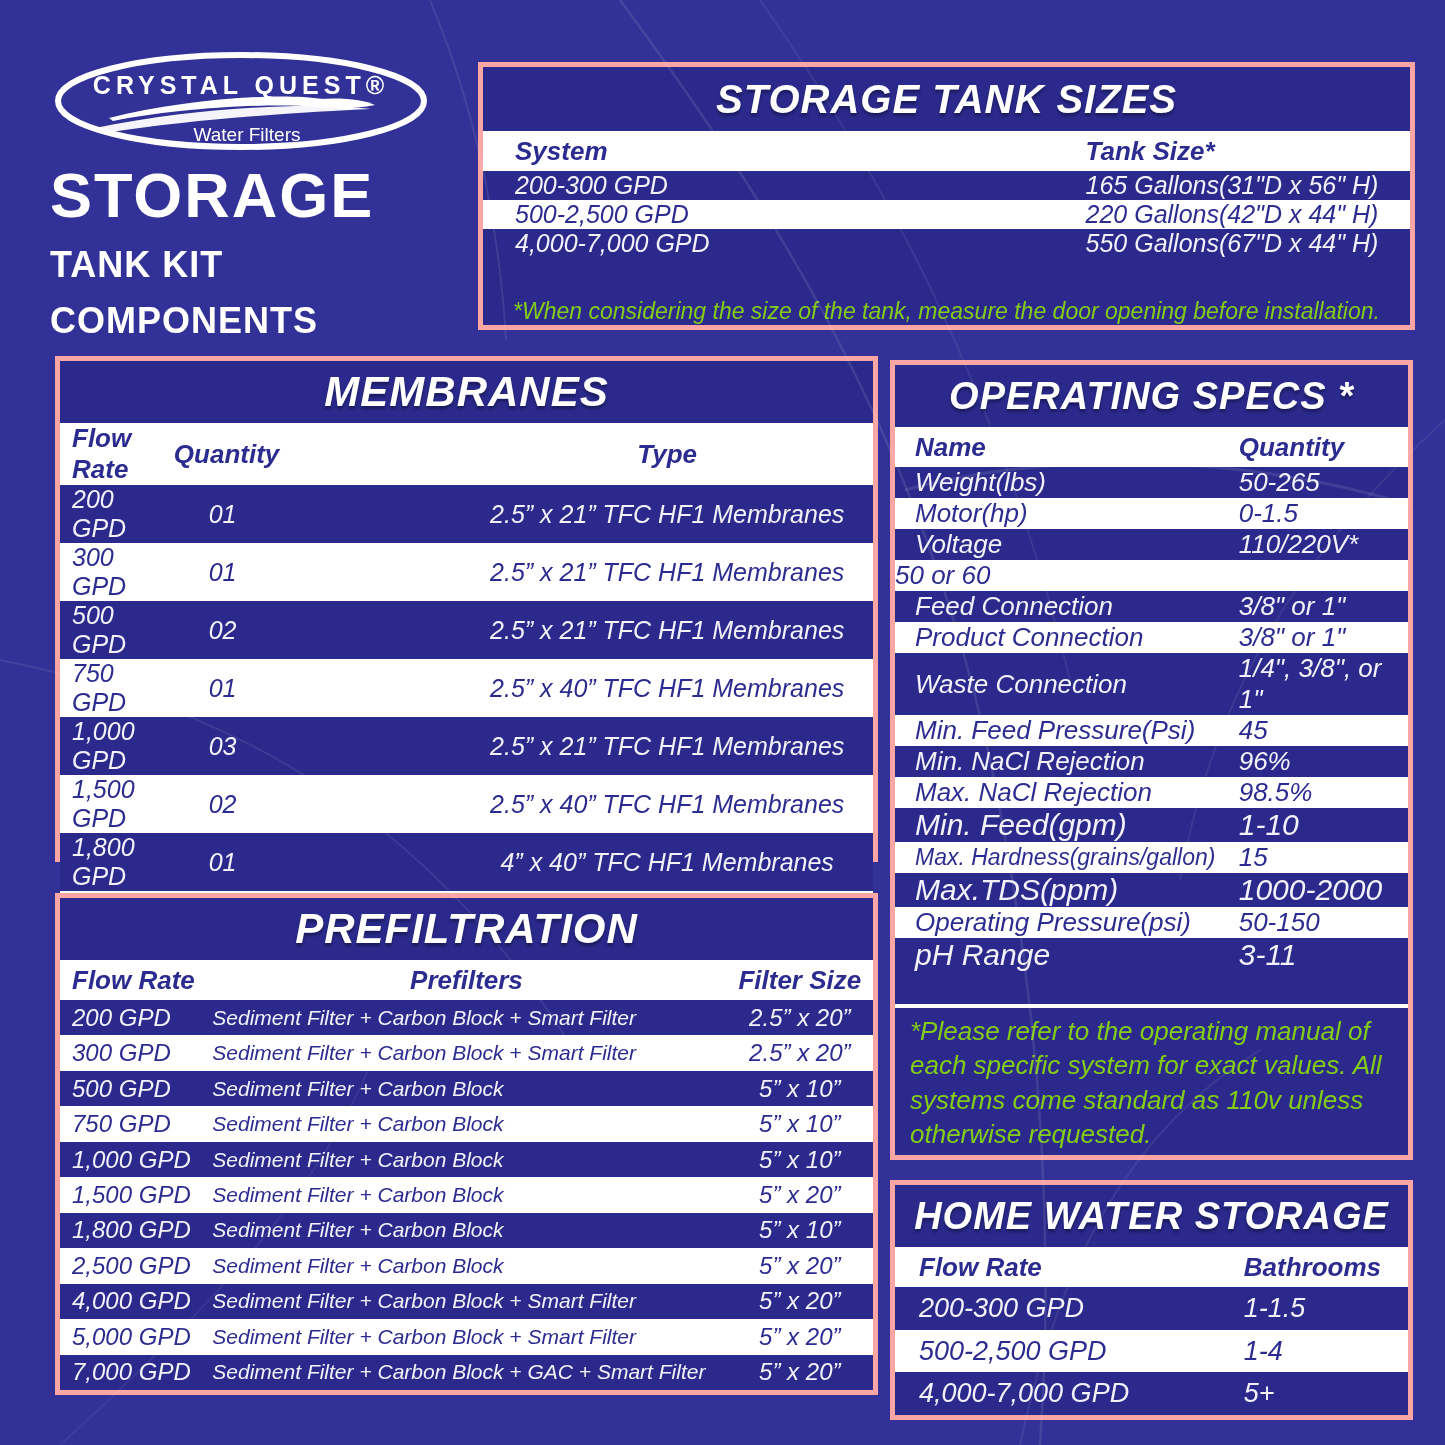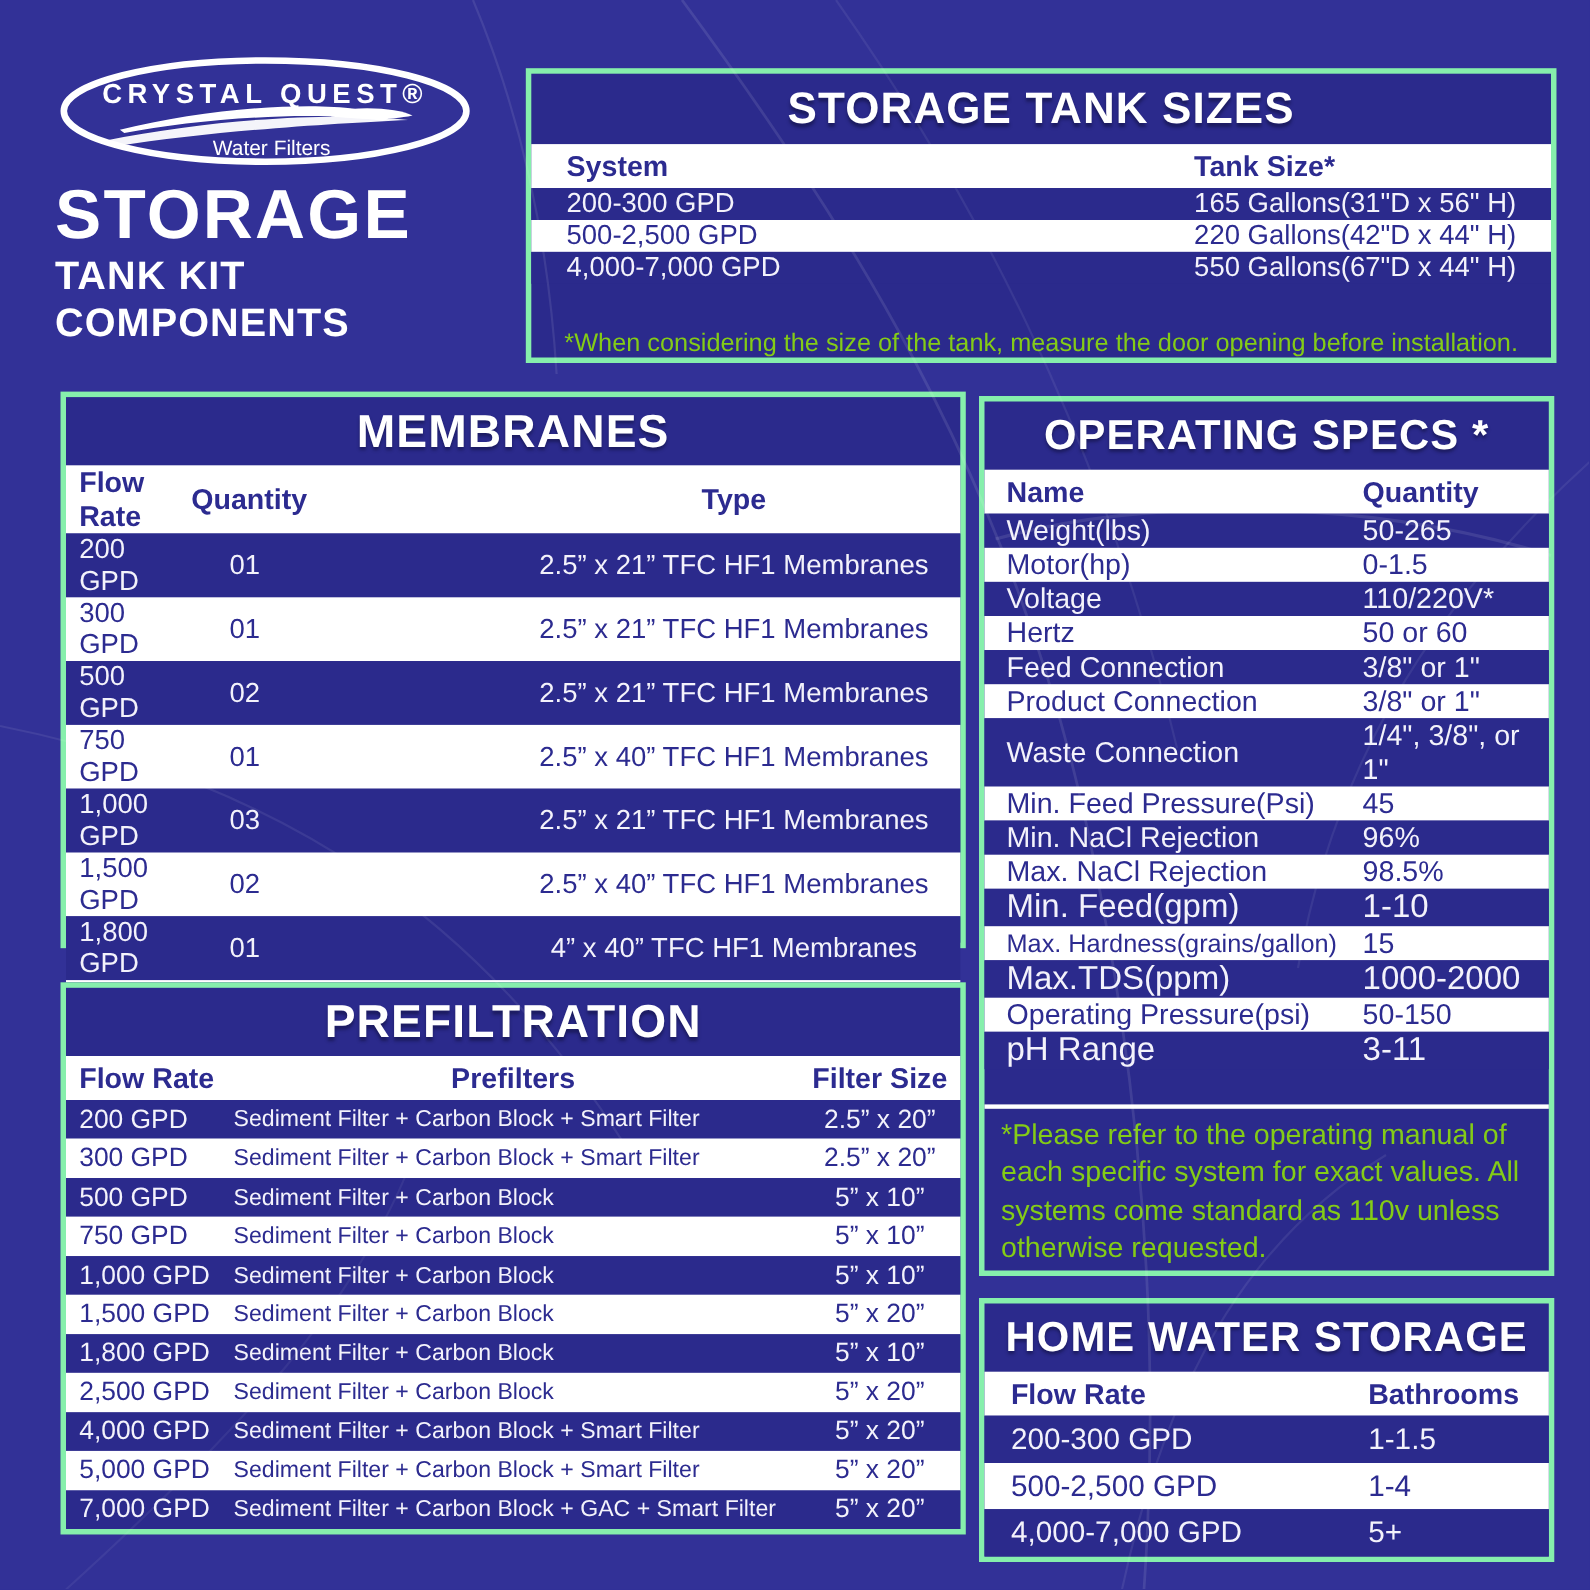--- a/index.html
+++ b/index.html
@@ -8,25 +8,25 @@
     background:#323197;
     font-family:"Liberation Sans", sans-serif;
     -webkit-font-smoothing:antialiased;
   }
   .swirls { position:absolute; left:0; top:0; z-index:50; pointer-events:none; }
 
   
   .brand { position:absolute; left:50px; top:50px; width:400px; z-index:10; }
   .logo-svg { display:block; width:382px; height:102px; }
   .h-main { margin-top:12px; font-size:63px; font-weight:bold; color:#ffffff; letter-spacing:2px; line-height:1.0; }
-  .h-sub  { margin-top:6px; font-size:36px; font-weight:bold; color:#ffffff; letter-spacing:1px; line-height:1.0; }
-
-  
-  .tbl { position:absolute; z-index:10; background:#2B2A8C; border:5px solid #86efac;
-         box-sizing:border-box; display:flex; flex-direction:column; }
+  .h-sub  { margin-top:20px; font-size:36px; font-weight:bold; color:#ffffff; letter-spacing:1px; line-height:1.0; }
+
+  
+  .tbl { position:absolute; z-index:10; background:#2B2A8C; border:5px solid #fca5a5;
+         box-sizing:border-box; display:flex; flex-direction:column;font-style:italic; }
   .ttitle { flex:0 0 62px; display:flex; align-items:center; justify-content:center;
             color:#ffffff; font-weight:bold; letter-spacing:1px;
             text-shadow:0 3px 3px rgba(8,8,40,.45); font-size:40px; }
   .thead { flex:0 0 40px; background:#ffffff; color:#2C2B90; font-weight:bold;
            font-size:26px; display:grid; align-items:center; }
   .rows  { flex:1 1 auto; display:flex; flex-direction:column; }
   .r { flex:1 1 0; display:grid; align-items:center; font-size:26px; }
   .r.d { background:#2B2A8C; color:#F3F2FB; }
   .r.l { background:#ffffff; color:#2C2B90; }
   .tfoot { flex:0 0 42px; display:flex; align-items:center; justify-content:center;
@@ -265,21 +265,20 @@
         </div>
       <div class="r l">
           <div class="c1">Motor(hp)</div>
           <div class="c2">0-1.5</div>
         </div>
       <div class="r d">
           <div class="c1">Voltage</div>
           <div class="c2">110/220V*</div>
         </div>
       <div class="r l">
-          <div class="c1">Hertz</div>
           <div class="c2">50 or 60</div>
         </div>
       <div class="r d">
           <div class="c1">Feed Connection</div>
           <div class="c2">3/8" or 1"</div>
         </div>
       <div class="r l">
           <div class="c1">Product Connection</div>
           <div class="c2">3/8" or 1"</div>
         </div>

